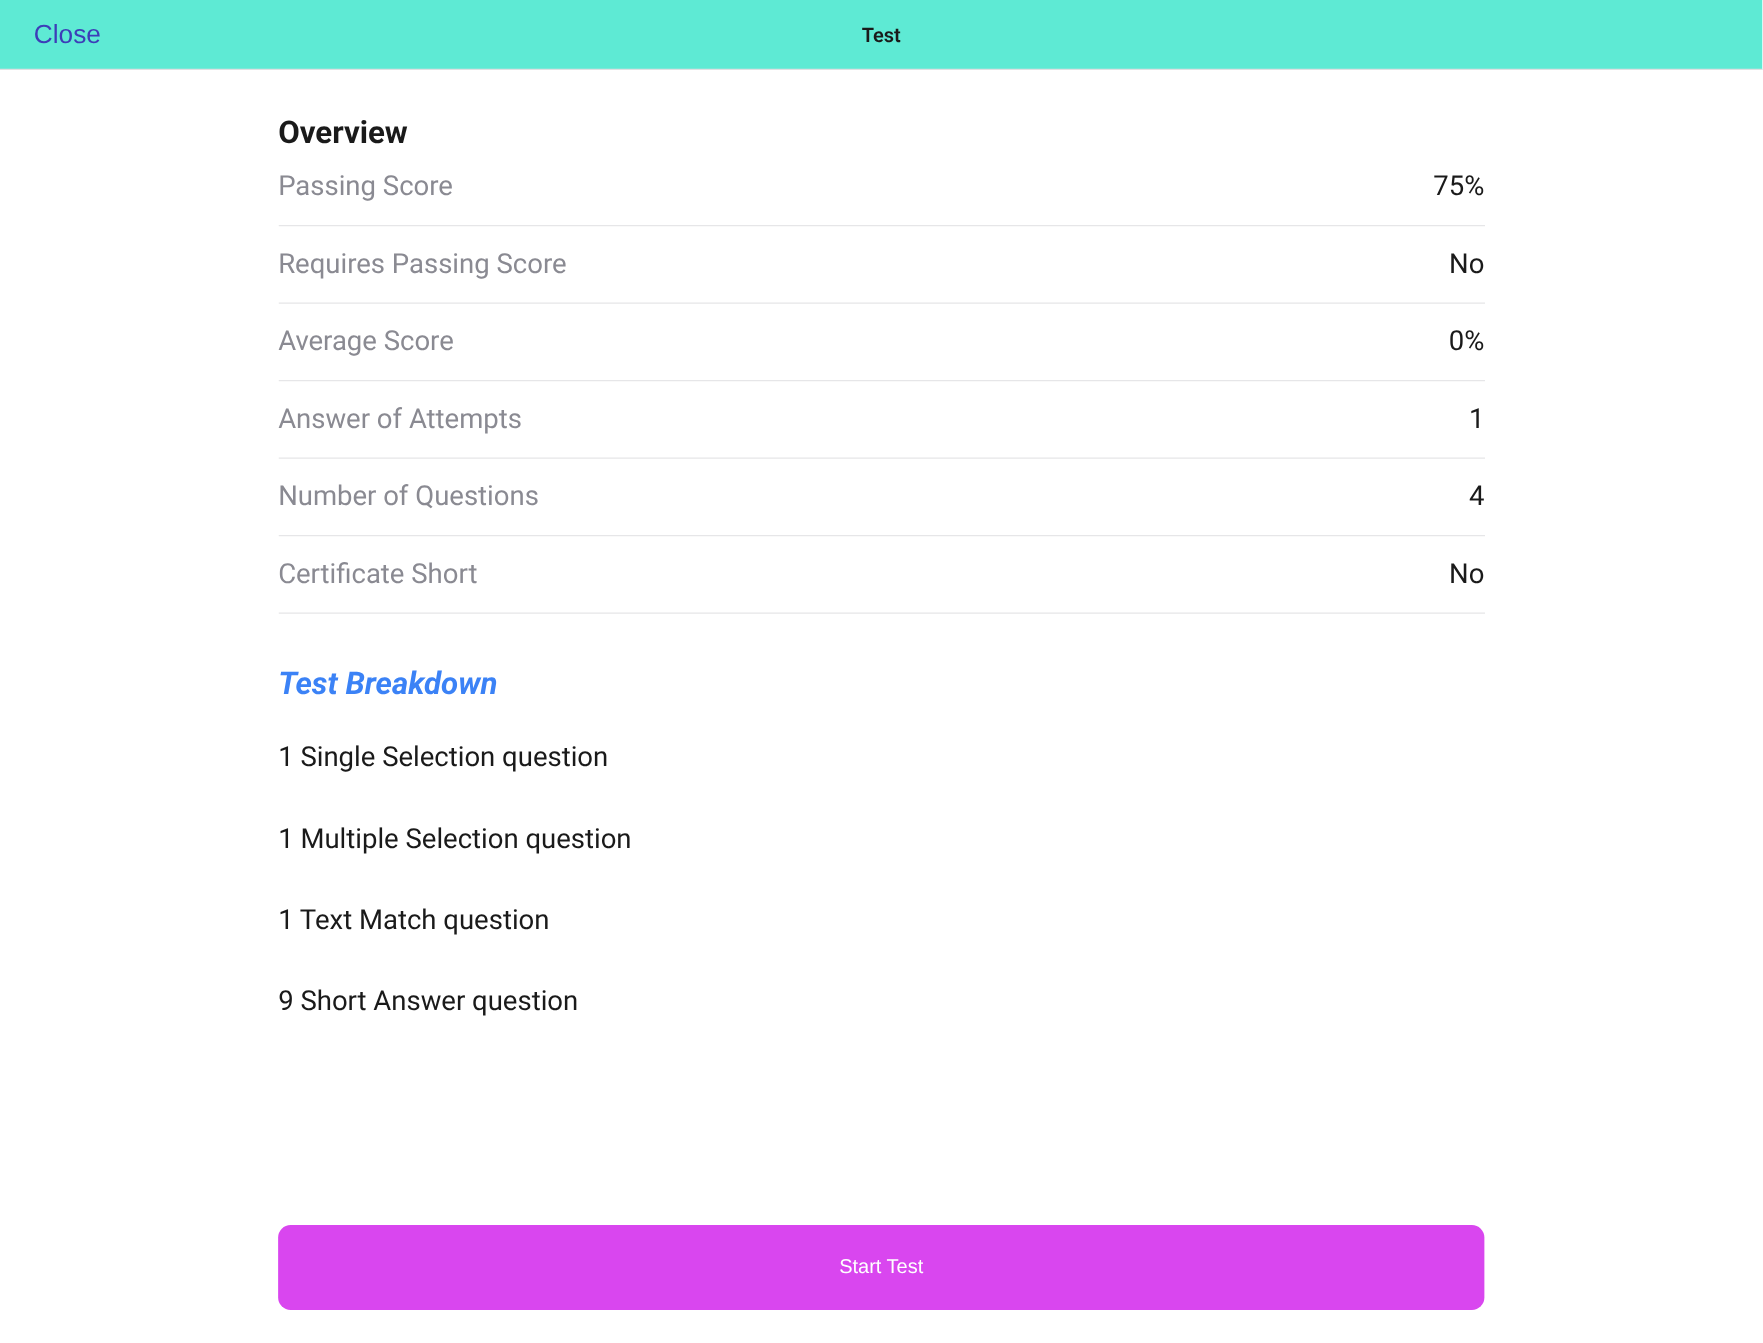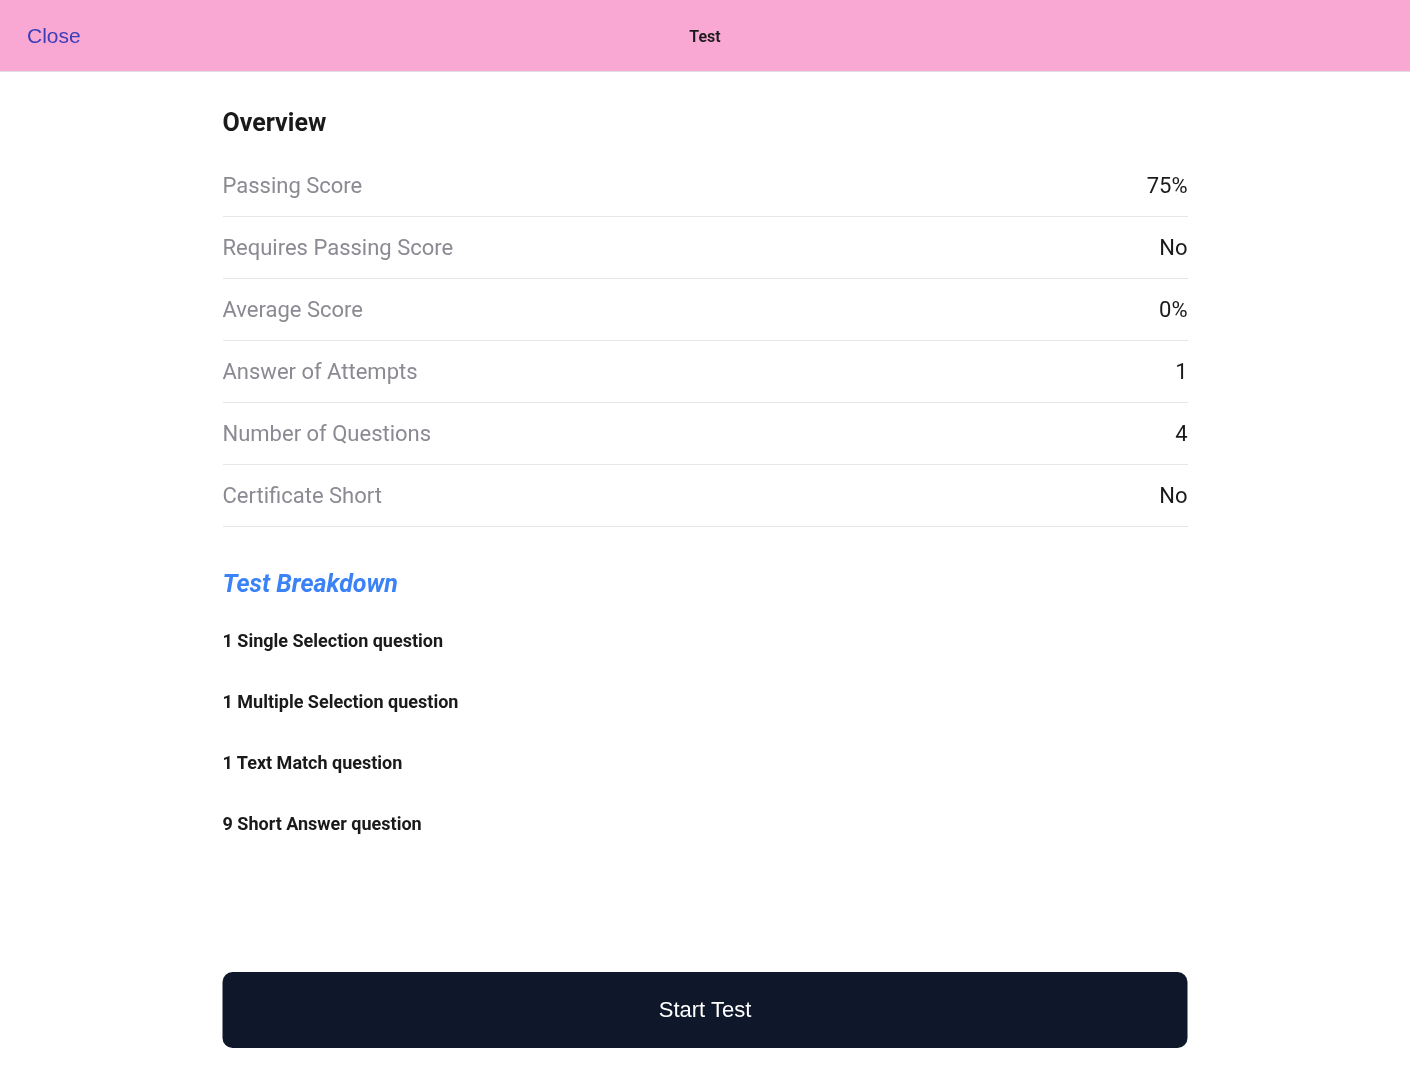--- a/index.html
+++ b/index.html
@@ -8,23 +8,23 @@
       padding: 0;
     }
     body {
       font-family: -apple-system, BlinkMacSystemFont, "Segoe UI", Roboto, Helvetica, Arial, sans-serif;
       background: #ffffff;
       width: 1410px;
       height: 1074px;
       overflow: hidden;
     }
     .header {
-      background: #f9a8d4;
+      background: #5eead4;
       border-bottom: 1px solid #e0e0e2;
-      height: 72px;
+      height: 56px;
       position: relative;
       display: flex;
       align-items: center;
     }
     .close-btn {
       color: #3d3db8;
       font-size: 21px;
       font-weight: 400;
       background: none;
       border: none;
@@ -46,21 +46,21 @@
     }
     .content {
       max-width: 965px;
       margin: 0 auto;
       padding: 36px 0 0 0;
     }
     .section-title {
       font-size: 25px;
       font-weight: 700;
       color: #1a1a1a;
-      margin-bottom: 36px;
+      margin-bottom: 16px;
     }
     .row {
       display: flex;
       justify-content: space-between;
       align-items: center;
       padding: 18px 0;
       border-bottom: 1px solid #e6e6e8;
     }
     .row:first-of-type {
       padding-top: 0;
@@ -80,38 +80,38 @@
       margin-top: 42px;
     }
     .breakdown-title {
       font-size: 25px;
       font-weight: 700;
       color: #3b82f6;
       margin-bottom: 22px;
       font-style: italic;
     }
     .breakdown-item {
-      font-size: 18px;
+      font-size: 22px;
       color: #1a1a1a;
       padding: 8px 0;
-      font-weight: 700;
+      font-weight: 400;
       margin-top: 24px;
     }
     .footer {
       position: absolute;
       bottom: 26px;
       left: 50%;
       transform: translateX(-50%);
       width: 965px;
     }
     .start-btn {
       width: 100%;
-      background: #0f172a;
+      background: #d946ef;
       color: #ffffff;
-      font-size: 22px;
+      font-size: 16px;
       font-weight: 400;
       border: none;
       border-radius: 10px;
       padding: 25px 0;
       cursor: pointer;
     }
   </style>
 </head>
 <body>
 

